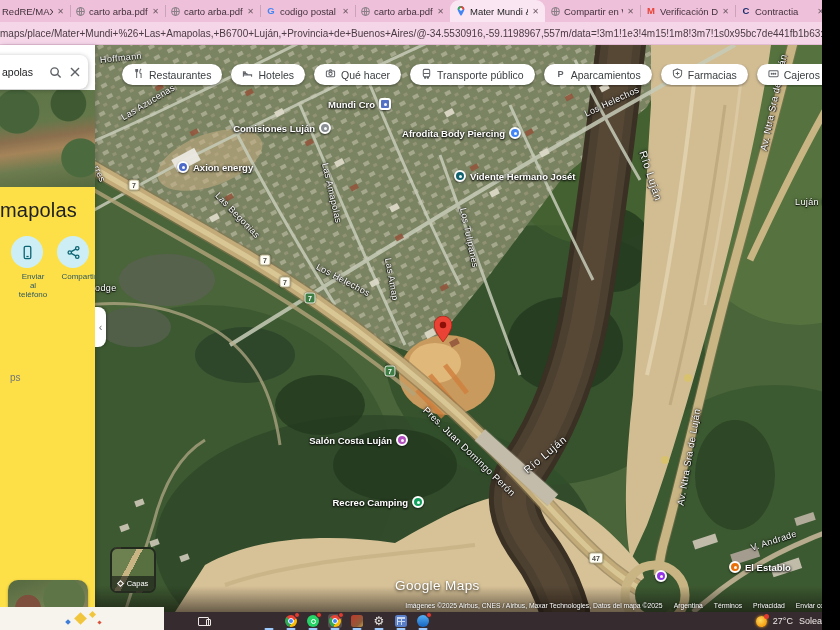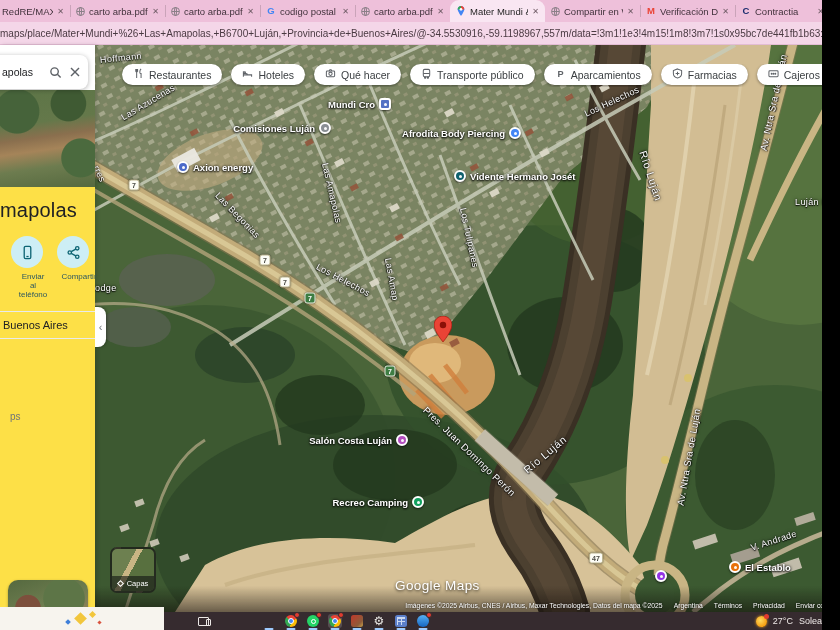--- a/index.html
+++ b/index.html
@@ -208,21 +208,20 @@
                 <circle cx="12" cy="3.5" r="1.8"></circle>
                   <circle cx="4" cy="8" r="1.8"></circle>
                   <circle cx="12" cy="12.5" r="1.8"></circle>
                 <line x1="5.6" y1="7.1" x2="10.4" y2="4.4"></line>
                   <line x1="5.6" y1="8.9" x2="10.4" y2="11.6"></line>
               </svg>
             </span>
             <span class="action-label">Compartir</span>
           </div>
         </div>
-        <div class="addr-sec">Buenos Aires</div>
         <div class="partial-txt">ps</div>
         <div class="photo-card">
           
         </div>
       </div>
       <div class="searchbox">
         <span class="search-text">apolas</span>
         <span class="sb-ic">
           <svg width="13" height="13" viewBox="0 0 14 14" fill="none" stroke="#5f6368" stroke-width="1.5">
             <circle cx="6" cy="6" r="4"></circle>

